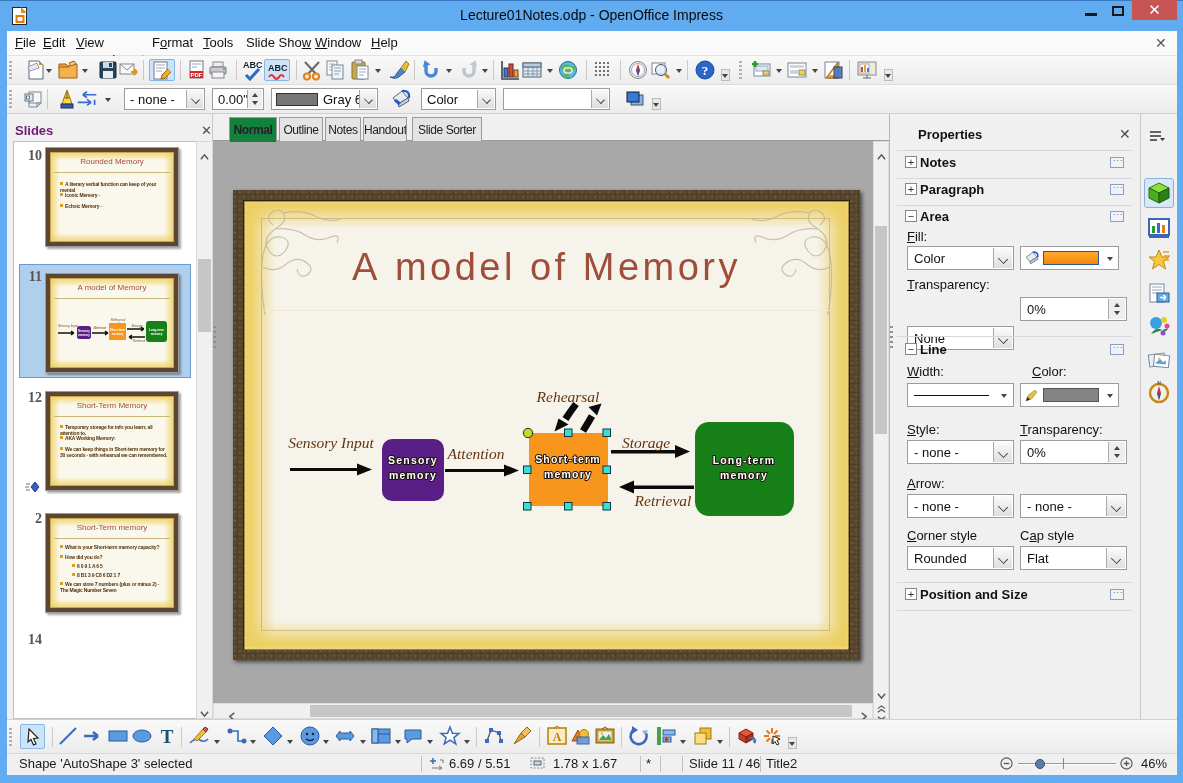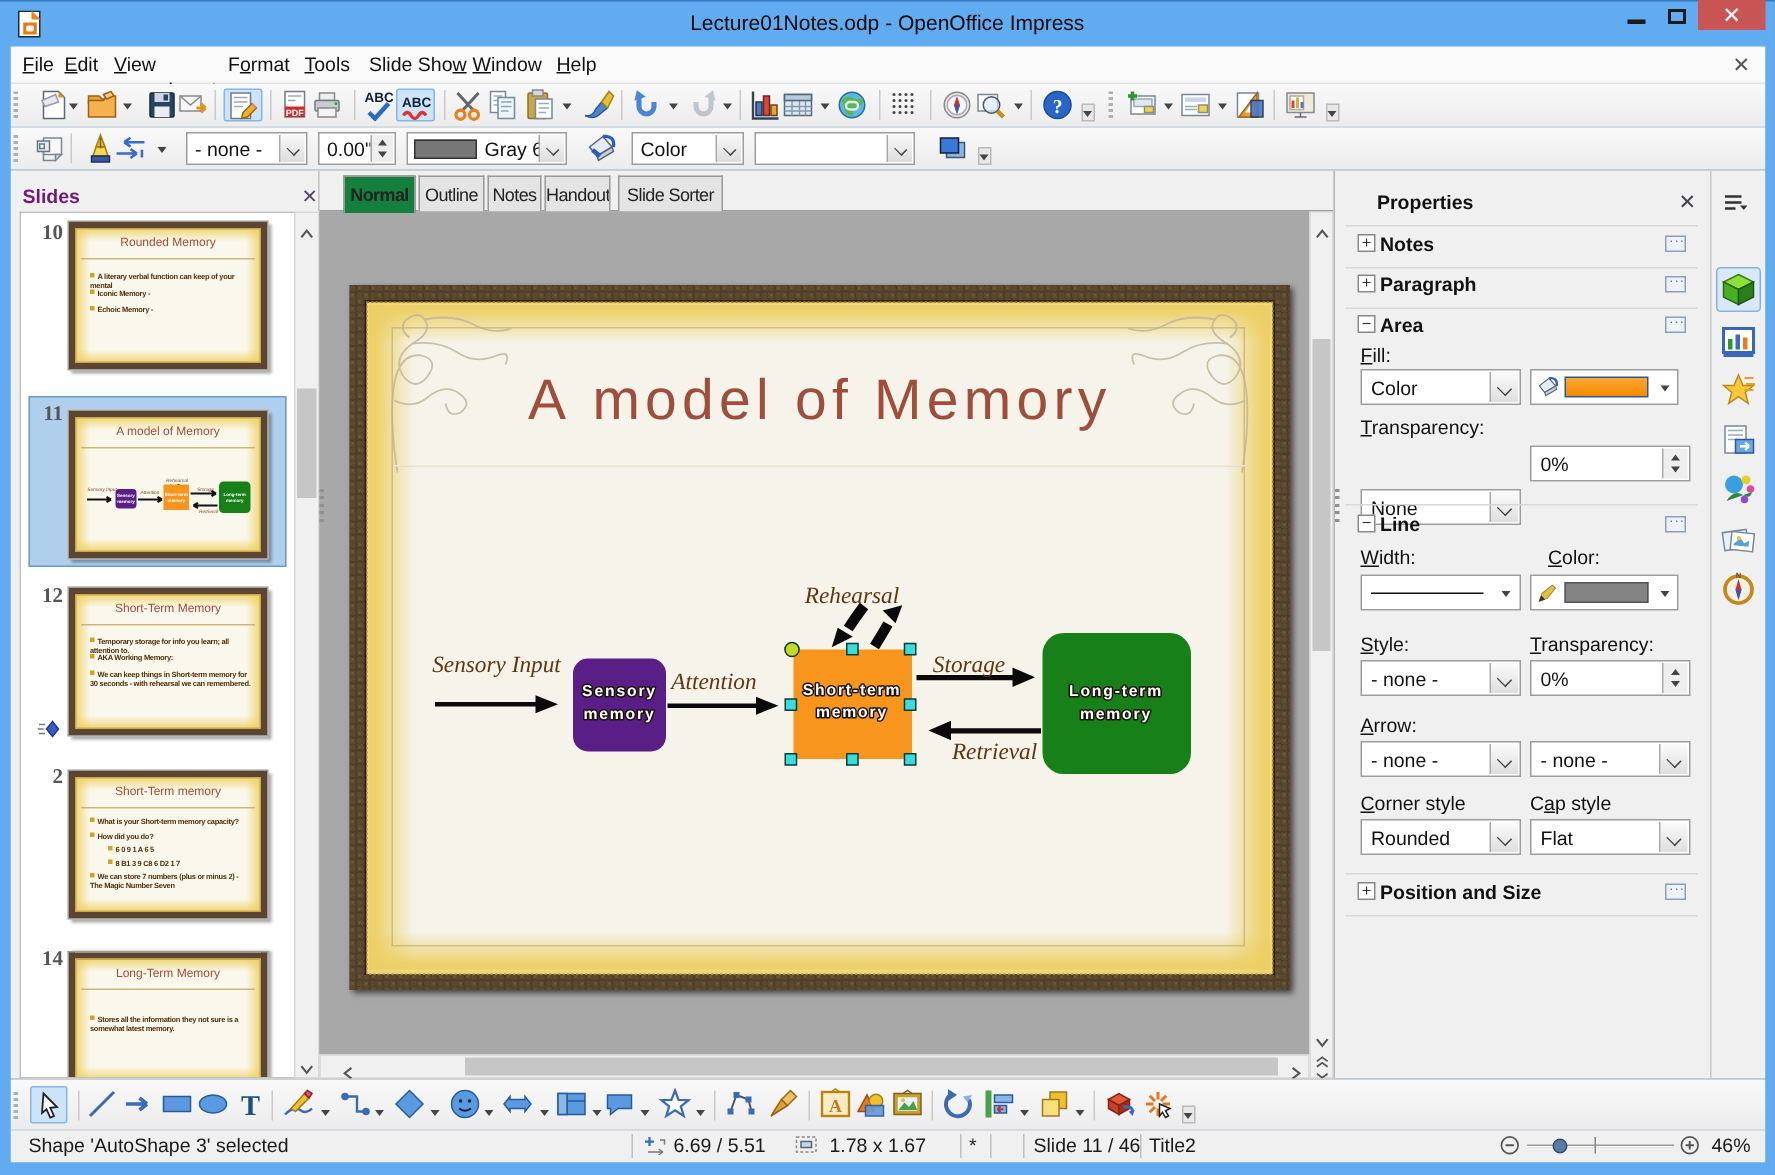--- a/index.html
+++ b/index.html
@@ -411,26 +411,20 @@
   <div class="abs thumb" style="left:31px;top:371px;" id="th13">
       <div class="thumbframe"></div>
     <div class="thumbtitle">Short-Term memory</div>
       <div class="thumbdiv"></div>
     <div class="tbul" style="top:31px;"><i></i>What is your Short-term memory capacity?</div>
     <div class="tbul" style="top:41px;"><i></i>How did you do?</div>
     <div class="tbul" style="top:50px;left:26px;"><i></i>6 0 9 1 A 6 5</div>
     <div class="tbul" style="top:59px;left:26px;"><i></i>8 B1 3 9 C8 6 D2 1 7</div>
     <div class="tbul" style="top:68px;"><i></i>We can store 7 numbers (plus or minus 2) - The Magic Number Seven</div>
   </div>
-  <div class="abs thumb" style="left:31px;top:492px;height:86px;border-bottom:none;box-shadow:2px 0 2px rgba(0,0,0,0.35);" id="th14">
-      <div class="thumbframe" style="border-bottom:none;"></div>
-    <div class="thumbtitle">Long-Term Memory</div>
-      <div class="thumbdiv"></div>
-    <div class="tbul" style="top:42px;"><i></i>Stores all the information they not sure is a somewhat latest memory.</div>
-  </div>
 </div>
 <div class="abs" id="slscrollv" style="left:196px;top:141px;width:17px;height:578px;background:#f0f0f0;border:1px solid #d8d8d8;">
   <div class="abs" style="left:3px;top:6px;width:9px;height:9px;"><svg viewBox="0 0 10 10" width="9" height="9">
         <path d="M1 7 L5 2 L9 7" stroke="#555" stroke-width="1.6" fill="none"></path>
       </svg></div>
   <div class="abs" style="left:1px;top:117px;width:13px;height:73px;background:#c6c6c6;"></div>
   <div class="abs" style="left:3px;top:562px;width:9px;height:9px;"><svg viewBox="0 0 10 10" width="9" height="9">
         <path d="M1 3 L5 8 L9 3" stroke="#555" stroke-width="1.6" fill="none"></path>
       </svg></div>
 </div>

